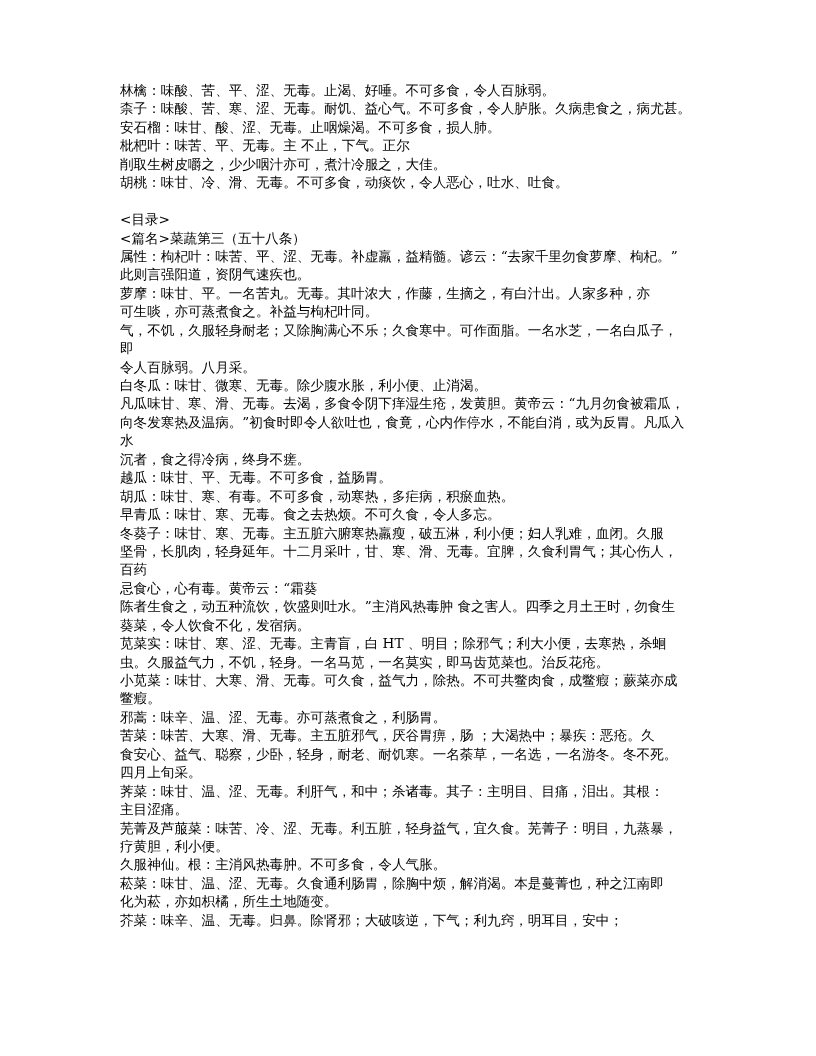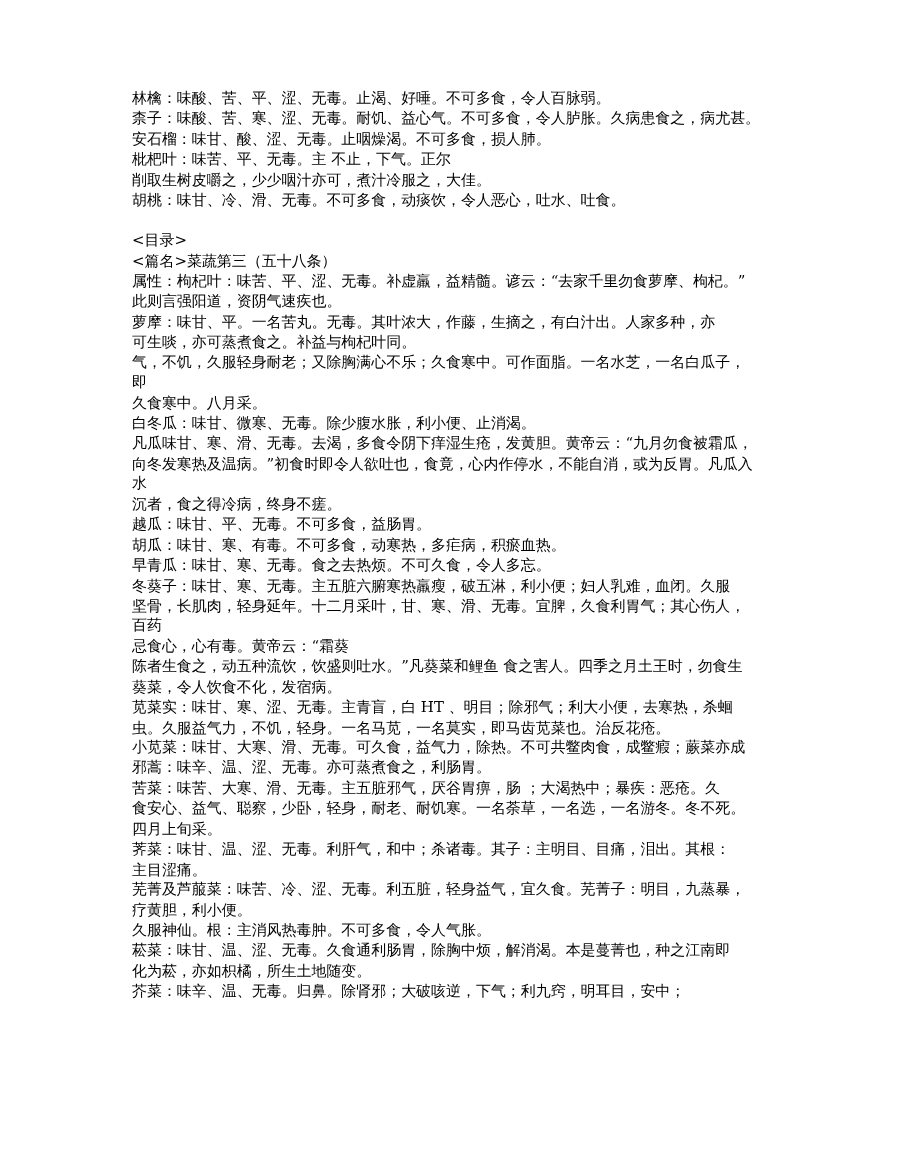--- a/index.html
+++ b/index.html
@@ -50,38 +50,39 @@
   <div class="line">&lt;目录&gt;</div>
   <div class="line">&lt;篇名&gt;菜蔬第三（五十八条）</div>
 
   <div>
     <div class="line">属性：枸杞叶：味苦、平、涩、无毒。补虚羸，益精髓。谚云：“去家千里勿食萝摩、枸杞。”</div>
     <div class="line">此则言强阳道，资阴气速疾也。</div>
     <div class="line">萝摩：味甘、平。一名苦丸。无毒。其叶浓大，作藤，生摘之，有白汁出。人家多种，亦</div>
     <div class="line">可生啖，亦可蒸煮食之。补益与枸杞叶同。</div>
     <div class="line">气，不饥，久服轻身耐老；又除胸满心不乐；久食寒中。可作面脂。一名水芝，一名白瓜子，</div>
     <div class="line">即</div>
-    <div class="line">久食寒中。八月采。</div>
+    <div class="line">令人百脉弱。八月采。</div>
     <div class="line">白冬瓜：味甘、微寒、无毒。除少腹水胀，利小便、止消渴。</div>
     <div class="line">凡瓜味甘、寒、滑、无毒。去渴，多食令阴下痒湿生疮，发黄胆。黄帝云：“九月勿食被霜瓜，</div>
     <div class="line">向冬发寒热及温病。”初食时即令人欲吐也，食竟，心内作停水，不能自消，或为反胃。凡瓜入</div>
     <div class="line">水</div>
     <div class="line">沉者，食之得冷病，终身不瘥。</div>
     <div class="line">越瓜：味甘、平、无毒。不可多食，益肠胃。</div>
     <div class="line">胡瓜：味甘、寒、有毒。不可多食，动寒热，多疟病，积瘀血热。</div>
     <div class="line">早青瓜：味甘、寒、无毒。食之去热烦。不可久食，令人多忘。</div>
     <div class="line">冬葵子：味甘、寒、无毒。主五脏六腑寒热羸瘦，破五淋，利小便；妇人乳难，血闭。久服</div>
     <div class="line">坚骨，长肌肉，轻身延年。十二月采叶，甘、寒、滑、无毒。宜脾，久食利胃气；其心伤人，</div>
     <div class="line">百药</div>
     <div class="line">忌食心，心有毒。黄帝云：“霜葵</div>
-    <div class="line">陈者生食之，动五种流饮，饮盛则吐水。”凡葵菜和鲤鱼 食之害人。四季之月土王时，勿食生</div>
+    <div class="line">陈者生食之，动五种流饮，饮盛则吐水。”主消风热毒肿 食之害人。四季之月土王时，勿食生</div>
     <div class="line">葵菜，令人饮食不化，发宿病。</div>
     <div class="line">苋菜实：味甘、寒、涩、无毒。主青盲，白 HT 、明目；除邪气；利大小便，去寒热，杀蛔</div>
     <div class="line">虫。久服益气力，不饥，轻身。一名马苋，一名莫实，即马齿苋菜也。治反花疮。</div>
     <div class="line">小苋菜：味甘、大寒、滑、无毒。可久食，益气力，除热。不可共鳖肉食，成鳖瘕；蕨菜亦成</div>
+    <div class="line">鳖瘕。</div>
     <div class="line">邪蒿：味辛、温、涩、无毒。亦可蒸煮食之，利肠胃。</div>
     <div class="line">苦菜：味苦、大寒、滑、无毒。主五脏邪气，厌谷胃痹，肠 ；大渴热中；暴疾：恶疮。久</div>
     <div class="line">食安心、益气、聪察，少卧，轻身，耐老、耐饥寒。一名荼草，一名选，一名游冬。冬不死。</div>
     <div class="line">四月上旬采。</div>
     <div class="line">荠菜：味甘、温、涩、无毒。利肝气，和中；杀诸毒。其子：主明目、目痛，泪出。其根：</div>
     <div class="line">主目涩痛。</div>
     <div class="line">芜菁及芦菔菜：味苦、冷、涩、无毒。利五脏，轻身益气，宜久食。芜菁子：明目，九蒸暴，</div>
     <div class="line">疗黄胆，利小便。</div>
     <div class="line">久服神仙。根：主消风热毒肿。不可多食，令人气胀。</div>
     <div class="line">菘菜：味甘、温、涩、无毒。久食通利肠胃，除胸中烦，解消渴。本是蔓菁也，种之江南即</div>

